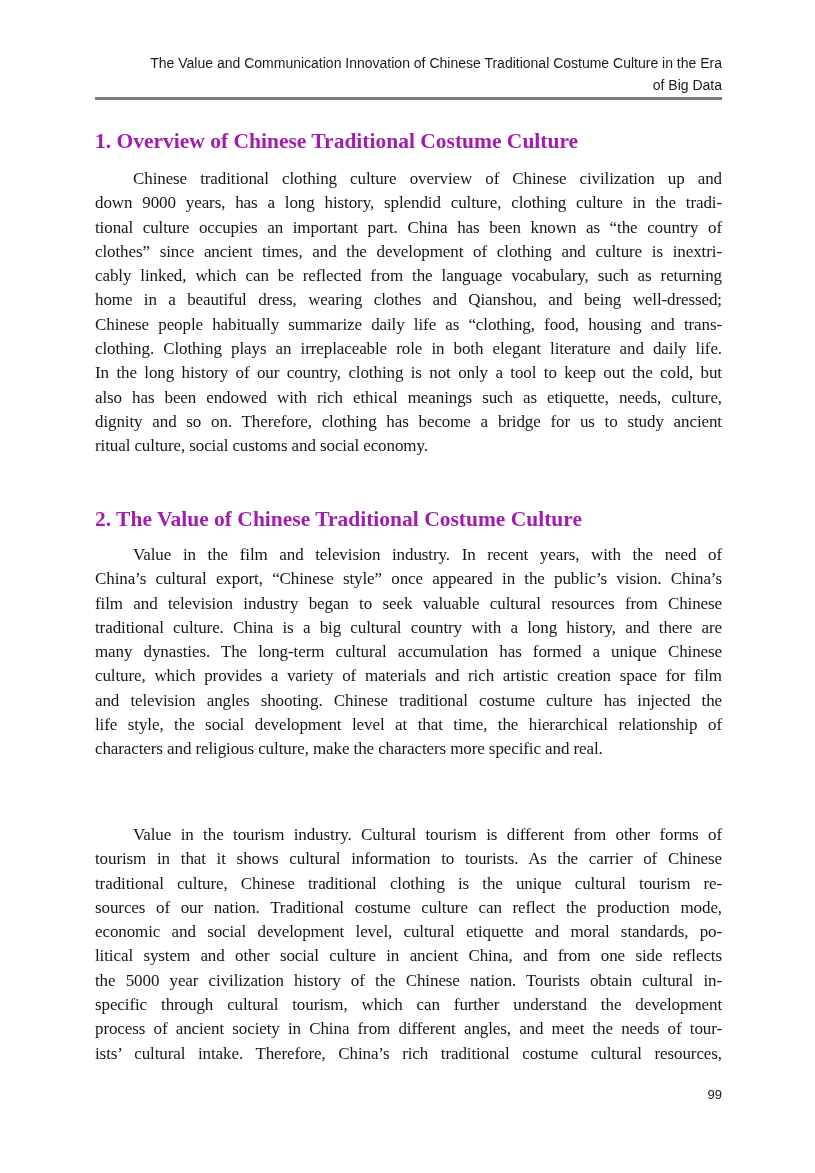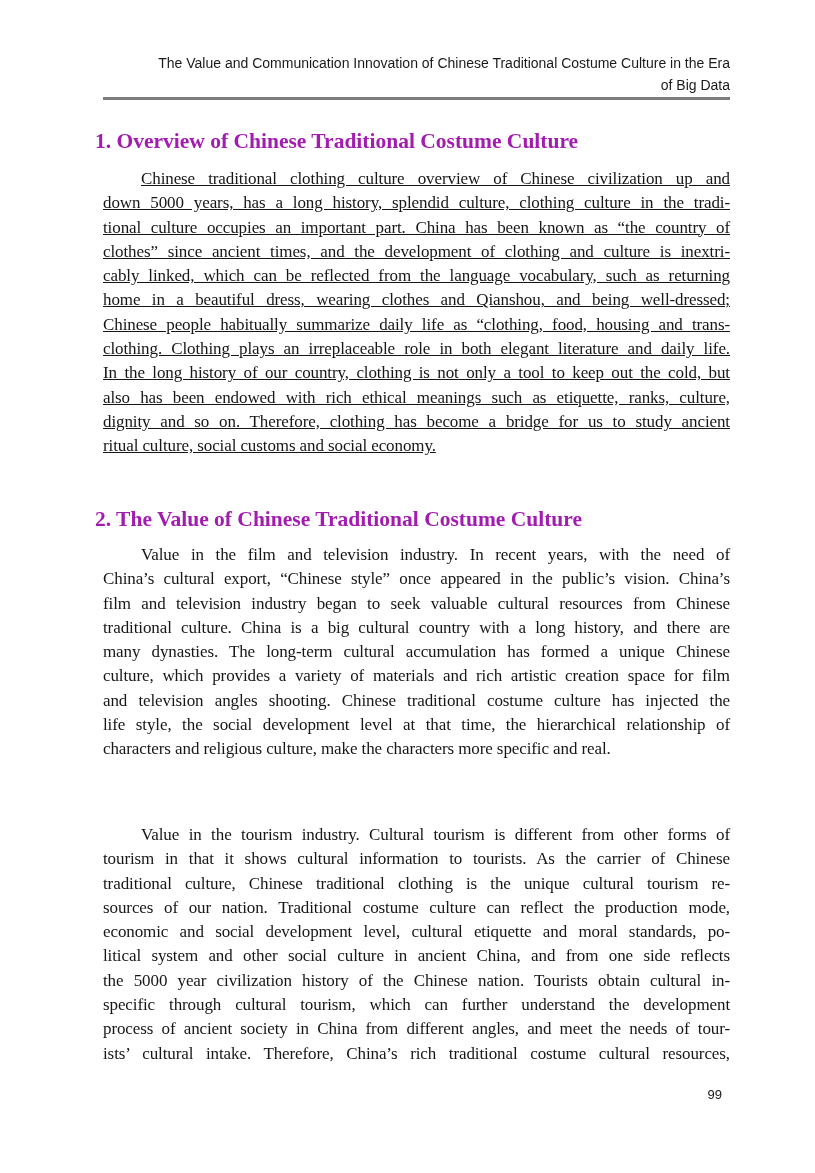--- a/index.html
+++ b/index.html
@@ -10,21 +10,21 @@
   .page {
     position: relative;
     width: 815px;
     height: 1173px;
     margin: 0 auto;
     background: #ffffff;
     font-family: "Liberation Serif", serif;
     color: #161616;
     overflow: hidden;
   }
-  .abs { position: absolute; margin-left: 8px; }
+  .abs { position: absolute; }
 
   .running-head {
     left: 95px;
     top: 53px;
     width: 627px;
     text-align: right;
     font-family: "Liberation Sans", sans-serif;
     font-size: 14px;
     line-height: 21.5px;
     color: #1a1a1a;
@@ -63,21 +63,21 @@
   .para > div {
     text-align: justify;
     text-align-last: justify;
   }
   .para > div.last {
     text-align-last: left;
   }
   .para > div:first-child {
     text-indent: 38px;
   }
-  #para-1 { top: 167px; text-decoration: underline; }
+  #para-1 { top: 167px; }
   #para-2 { top: 543px; }
   #para-3 { top: 823px; }
 
   .page-number {
     top: 1087px;
     right: 93px;
     font-family: "Liberation Sans", sans-serif;
     font-size: 13px;
     color: #1a1a1a;
   }
@@ -91,29 +91,29 @@
     <div>The Value and Communication Innovation of Chinese Traditional Costume Culture in the Era</div>
     <div>of Big Data</div>
   </div>
 
   <div class="abs head-rule"></div>
 
   <h1 class="abs section-heading" id="heading-1">1. Overview of Chinese Traditional Costume Culture</h1>
 
   <div class="abs para" id="para-1">
       <div>Chinese traditional clothing culture overview of Chinese civilization up and</div>
-      <div>down 5000 years, has a long history, splendid culture, clothing culture in the tradi-</div>
+      <div>down 9000 years, has a long history, splendid culture, clothing culture in the tradi-</div>
       <div>tional culture occupies an important part. China has been known as “the country of</div>
       <div>clothes” since ancient times, and the development of clothing and culture is inextri-</div>
       <div>cably linked, which can be reflected from the language vocabulary, such as returning</div>
       <div>home in a beautiful dress, wearing clothes and Qianshou, and being well-dressed;</div>
       <div>Chinese people habitually summarize daily life as “clothing, food, housing and trans-</div>
       <div>clothing. Clothing plays an irreplaceable role in both elegant literature and daily life.</div>
       <div>In the long history of our country, clothing is not only a tool to keep out the cold, but</div>
-      <div>also has been endowed with rich ethical meanings such as etiquette, ranks, culture,</div>
+      <div>also has been endowed with rich ethical meanings such as etiquette, needs, culture,</div>
       <div>dignity and so on. Therefore, clothing has become a bridge for us to study ancient</div>
       <div class="last">ritual culture, social customs and social economy.</div>
     </div>
 
   <h1 class="abs section-heading" id="heading-2">2. The Value of Chinese Traditional Costume Culture</h1>
 
   <div class="abs para" id="para-2">
       <div>Value in the film and television industry. In recent years, with the need of</div>
       <div>China’s cultural export, “Chinese style” once appeared in the public’s vision. China’s</div>
       <div>film and television industry began to seek valuable cultural resources from Chinese</div>

